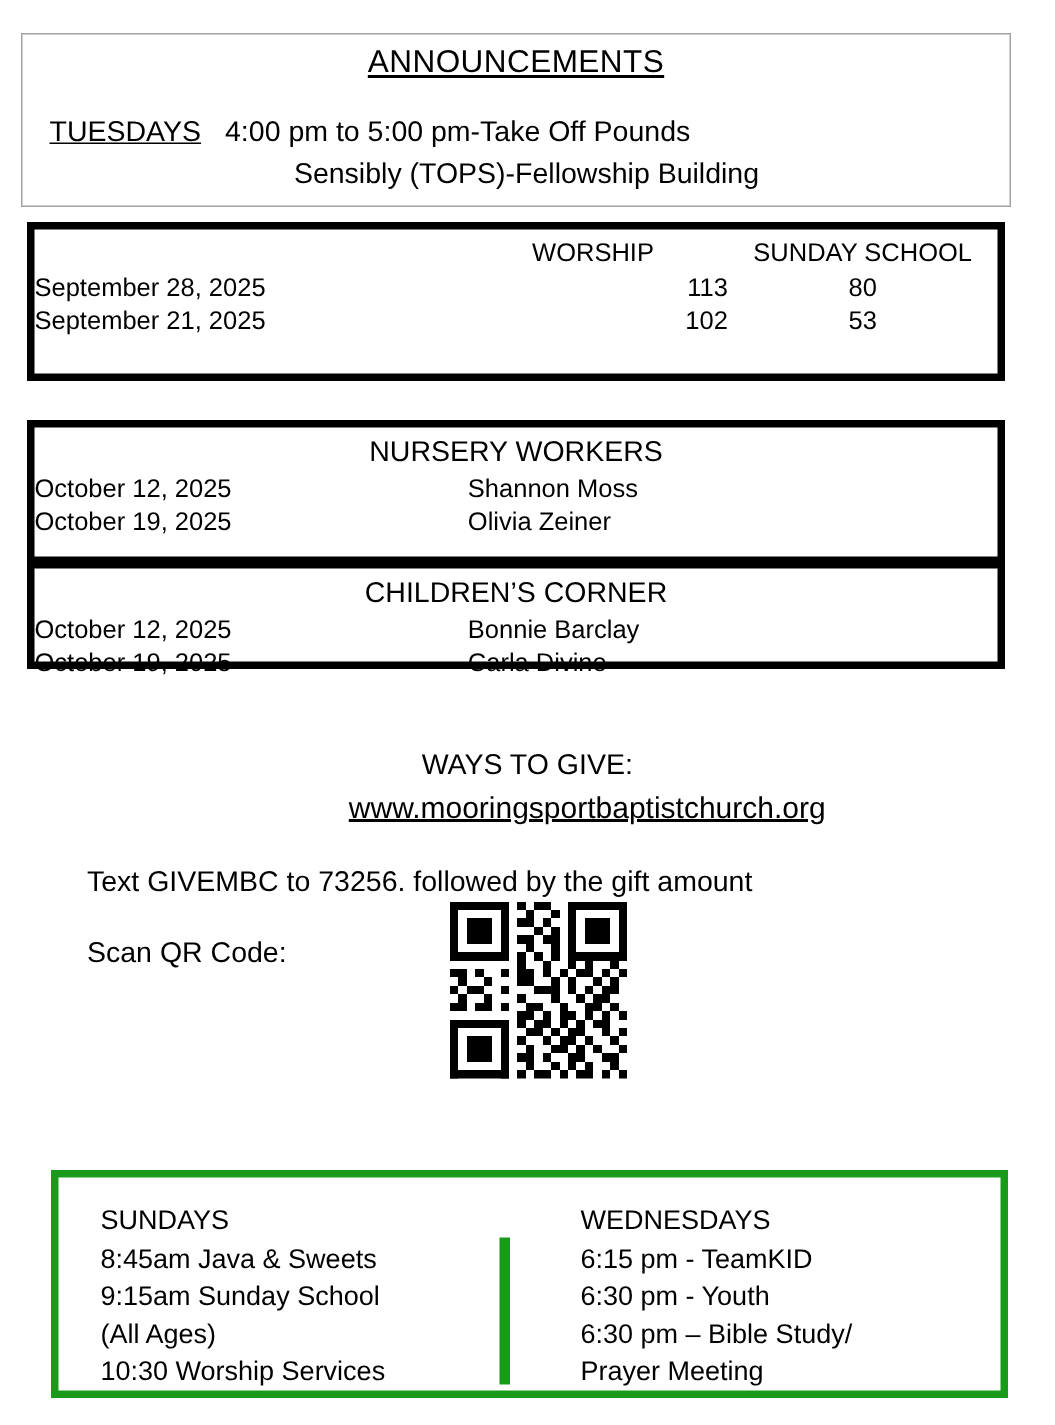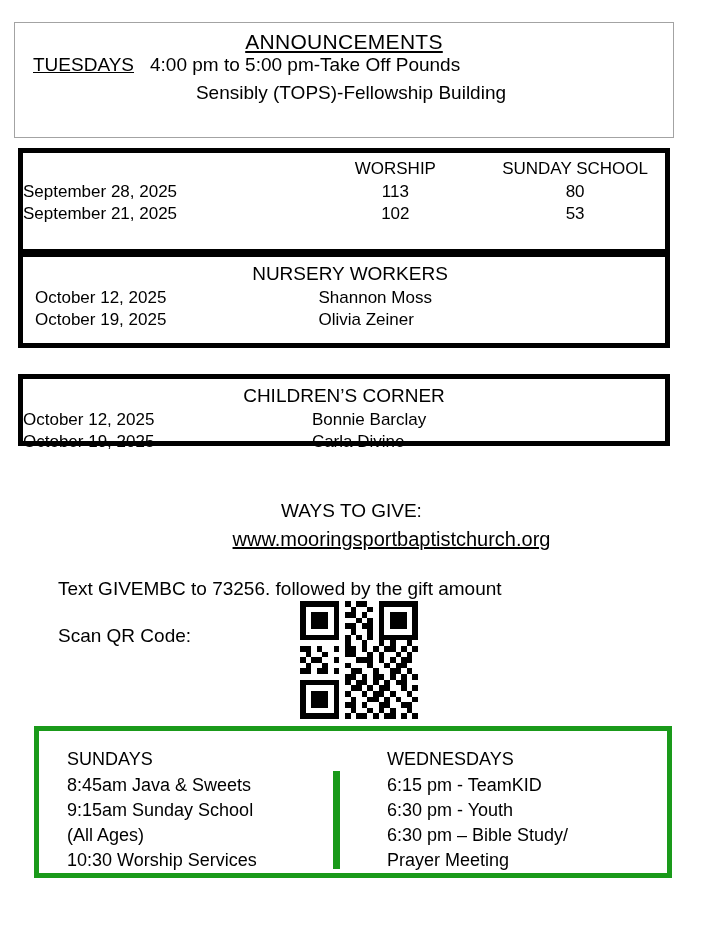--- a/index.html
+++ b/index.html
@@ -28,21 +28,21 @@
   }
   .announce-title {
     text-align: center;
     font-size: 21px;
     letter-spacing: .3px;
     text-decoration: underline;
     margin-top: 7px;
   }
   .announce-line1 {
     font-size: 19px;
-    margin-top: 0;
+    margin-top: 24px;
     padding-left: 18px;
     white-space: nowrap;
   }
   .announce-line1 .day {
     text-decoration: underline;
     margin-right: 16px;
   }
   .announce-line2 {
     text-align: center;
     font-size: 19px;
@@ -52,38 +52,38 @@
 
   
   .heavy-box {
     position: absolute;
     border: 5px solid #000;
     box-sizing: border-box;
     left: 18px;
     width: 652px;
   }
   .hb-attendance { top: 148px; height: 106px; }
-  .hb-nursery    { top: 252px; height: 96px; padding-left: 12px;  }
+  .hb-nursery    { top: 280px; height: 96px;  }
   .hb-children   { top: 374px; height: 72px;  }
 
   .tbl {
     width: 100%;
     border-collapse: collapse;
     font-size: 17px;
   }
   .tbl th {
     font-weight: normal;
     padding: 6px 0 2px 0;
     text-align: center;
   }
   .tbl td {
     padding: 1px 0;
   }
   .col-date  { width: 44%; text-align: left; padding-left: 24px; }
-  .col-mid   { width: 28%; text-align: center; }
+  .col-mid   { width: 28%; text-align: right; }
   .col-right { width: 28%; text-align: center; }
 
   .single-head {
     text-align: center;
     font-size: 19px;
     padding-top: 6px;
     padding-bottom: 2px;
   }
   .two-col-date { width: 45%; text-align: left; padding-left: 18px; }
   .two-col-name { width: 55%; text-align: left; padding-left: 66px; }
@@ -125,21 +125,21 @@
     top: 601px;
     width: 126px;
     height: 118px;
   }
   .qr svg { display: block; }
 
   
   .schedule-box {
     position: absolute;
     left: 34px;
-    top: 726px;
+    top: 780px;
     width: 638px;
     height: 152px;
     border: 5px solid #1a9a1a;
     box-sizing: border-box;
   }
   .sched-inner {
     position: relative;
     width: 100%;
     height: 100%;
   }

